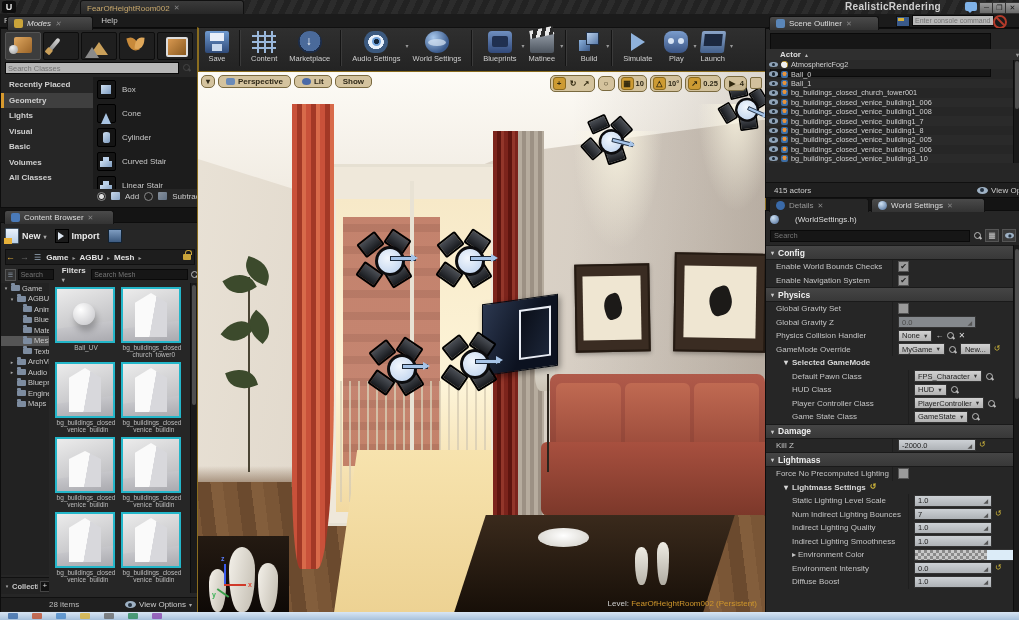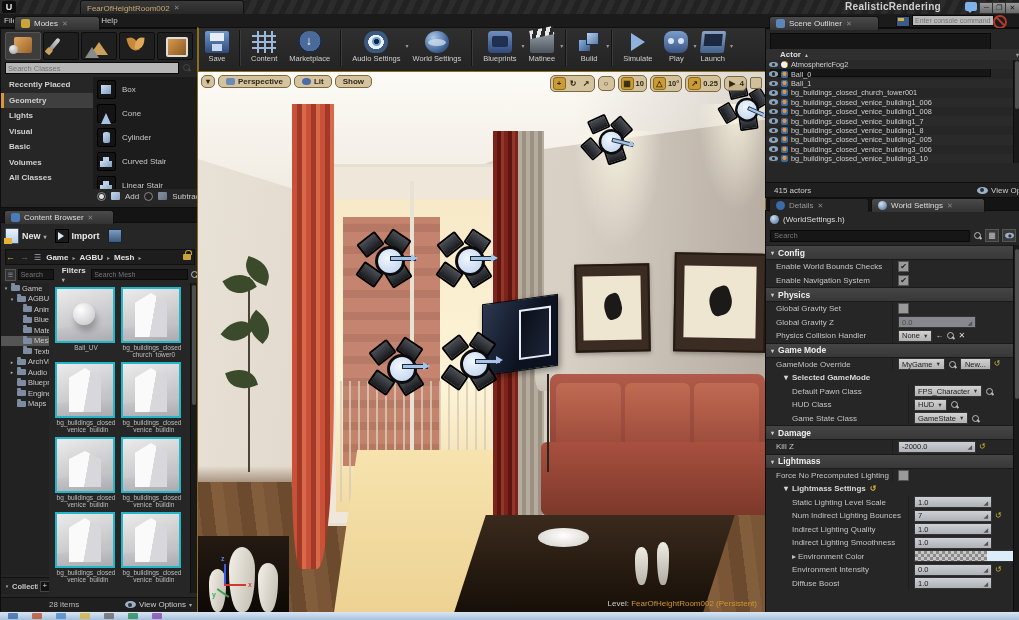--- a/index.html
+++ b/index.html
@@ -47,21 +47,21 @@
   .eye::after{content:"";position:absolute;left:3.5px;top:1.5px;width:4px;height:4px;background:#24313f;border-radius:50%;}
   .caret{color:#aaa;font-size:6px;}
   .vscroll{position:absolute;width:6px;background:#1a1a1a;border-left:1px solid #0d0d0d;}
   .vthumb{position:absolute;left:1px;width:4px;background:#4f4f4f;border-radius:2px;}
   .reset-ico{color:#cbb23a;font-size:8px;line-height:8px;}
   .x-ico{color:#ddd;font-size:8px;line-height:8px;}
   .arrow-ico{color:#ddd;font-size:8px;line-height:8px;}
 
   
   #modes-panel{position:absolute;left:0;top:28px;width:197px;height:178px;background:#262626;border:1px solid #0d0d0d;}
-  #modes-tab{left:13px;top:-13px;width:72px;}
+  #modes-tab{left:6px;top:-13px;width:72px;font-style:italic;}
   #mode-tiles{position:absolute;left:4px;top:3px;display:flex;gap:2px;}
   .mode-tile{width:34px;height:26px;background:#1f1f1f;border:1px solid #0d0d0d;border-radius:2px;position:relative;}
   .mode-tile.active{background:#3d3d3d;border-color:#555;}
   .mi{position:absolute;left:8px;top:4px;width:18px;height:16px;}
   .mi0{background:linear-gradient(135deg,#e0a860,#9a6428);border-radius:2px;}
   .mi0::after{content:"";position:absolute;left:-5px;top:8px;width:9px;height:9px;border-radius:50%;background:radial-gradient(circle at 35% 30%,#eee,#999);}
   .mi1{background:linear-gradient(#d8d8d8,#888);width:4px;height:16px;transform:rotate(40deg);border-radius:2px;}
   .mi1::after{content:"";position:absolute;left:-1px;top:13px;width:6px;height:6px;background:#caa05a;border-radius:1px;}
   .mi2{width:0;height:0;border:9px solid transparent;border-bottom:13px solid #caa05a;top:0px;}
   .mi2::after{content:"";position:absolute;left:-14px;top:-2px;border:7px solid transparent;border-bottom:11px solid #8a8a8a;}
@@ -259,21 +259,21 @@
   .aname{color:#cfcfcf;font-size:7.3px;overflow:hidden;white-space:nowrap;}
   #so-footer{position:absolute;left:0;bottom:0;width:286px;height:14px;background:#1f1f1f;border-top:1px solid #101010;display:flex;align-items:center;}
   #so-count{margin-left:8px;color:#ccc;}
   #so-viewopts{margin-left:auto;margin-right:8px;display:flex;align-items:center;gap:3px;color:#ccc;}
   #so-scroll{right:0;top:31px;height:103px;}
 
   
   #details-panel{position:absolute;left:765px;top:210px;width:254px;height:402px;background:#262626;border:1px solid #0d0d0d;}
   #dt-tabs{position:absolute;left:3px;top:-13px;display:flex;gap:2px;}
   #dt-tabs .panel-tab{position:relative;}
-  #ws-header{position:absolute;left:4px;top:4px;display:flex;align-items:center;gap:4px;color:#ddd;}
+  #ws-header{position:absolute;left:4px;top:4px;display:flex;align-items:center;gap:16px;color:#ddd;}
   .globe-ico{width:9px;height:9px;border-radius:50%;background:radial-gradient(circle at 35% 30%,#cfe2f4,#4a6a96);}
   #ws-search-row{position:absolute;left:4px;top:18px;width:246px;display:flex;align-items:center;gap:3px;}
   #ws-search{flex:1;height:10px;background:#161616;border:1px solid #0a0a0a;color:#888;font-size:7.5px;padding:0 3px;}
   .sqbtn{width:12px;height:11px;background:#3a3a3a;border:1px solid #555;display:flex;align-items:center;justify-content:center;}
   #ws-body{position:absolute;left:0;top:34px;width:247px;height:366px;overflow:hidden;}
   .sec-hdr{height:13px;background:linear-gradient(#454545,#383838);border-top:1px solid #1a1a1a;border-bottom:1px solid #1a1a1a;
     display:flex;align-items:center;gap:4px;padding-left:5px;color:#eee;font-weight:bold;font-size:8.5px;}
   .sec-hdr .tri{font-size:6px;color:#ccc;}
   .srow{display:flex;align-items:center;height:13.5px;}
   .srow .lblc{width:116px;flex:0 0 auto;color:#c4c4c4;overflow:hidden;white-space:nowrap;border-right:1px solid #1e1e1e;height:100%;display:flex;align-items:center;}
@@ -966,24 +966,20 @@
           <div class="ctrlc">
             <span class="dd-ctrl">
               <span class="clip">None</span>
               <span class="da">▼</span>
             </span>
             <span class="arrow-ico">←</span>
             <span class="mag"></span>
             <span class="x-ico">✕</span>
           </div>
         </div>
-        <div class="sec-hdr">
-          <span class="tri">▾</span>
-          <span>Game Mode</span>
-        </div>
         <div class="srow">
           <div class="lblc" style="padding-left: 10px;">
             <span class="clip">GameMode Override</span>
           </div>
           <div class="ctrlc">
             <span class="dd-ctrl">
               <span class="clip">MyGame</span>
               <span class="da">▼</span>
             </span>
             <span class="mag"></span>
@@ -1007,20 +1003,32 @@
             <span class="mag"></span>
           </div>
         </div>
         <div class="srow">
           <div class="lblc" style="padding-left: 26px;">
             <span class="clip">HUD Class</span>
           </div>
           <div class="ctrlc">
             <span class="dd-ctrl">
               <span class="clip">HUD</span>
+              <span class="da">▼</span>
+            </span>
+            <span class="mag"></span>
+          </div>
+        </div>
+        <div class="srow">
+          <div class="lblc" style="padding-left: 26px;">
+            <span class="clip">Player Controller Class</span>
+          </div>
+          <div class="ctrlc">
+            <span class="dd-ctrl">
+              <span class="clip">PlayerController</span>
               <span class="da">▼</span>
             </span>
             <span class="mag"></span>
           </div>
         </div>
         <div class="srow">
           <div class="lblc" style="padding-left: 26px;">
             <span class="clip">Game State Class</span>
           </div>
           <div class="ctrlc">

